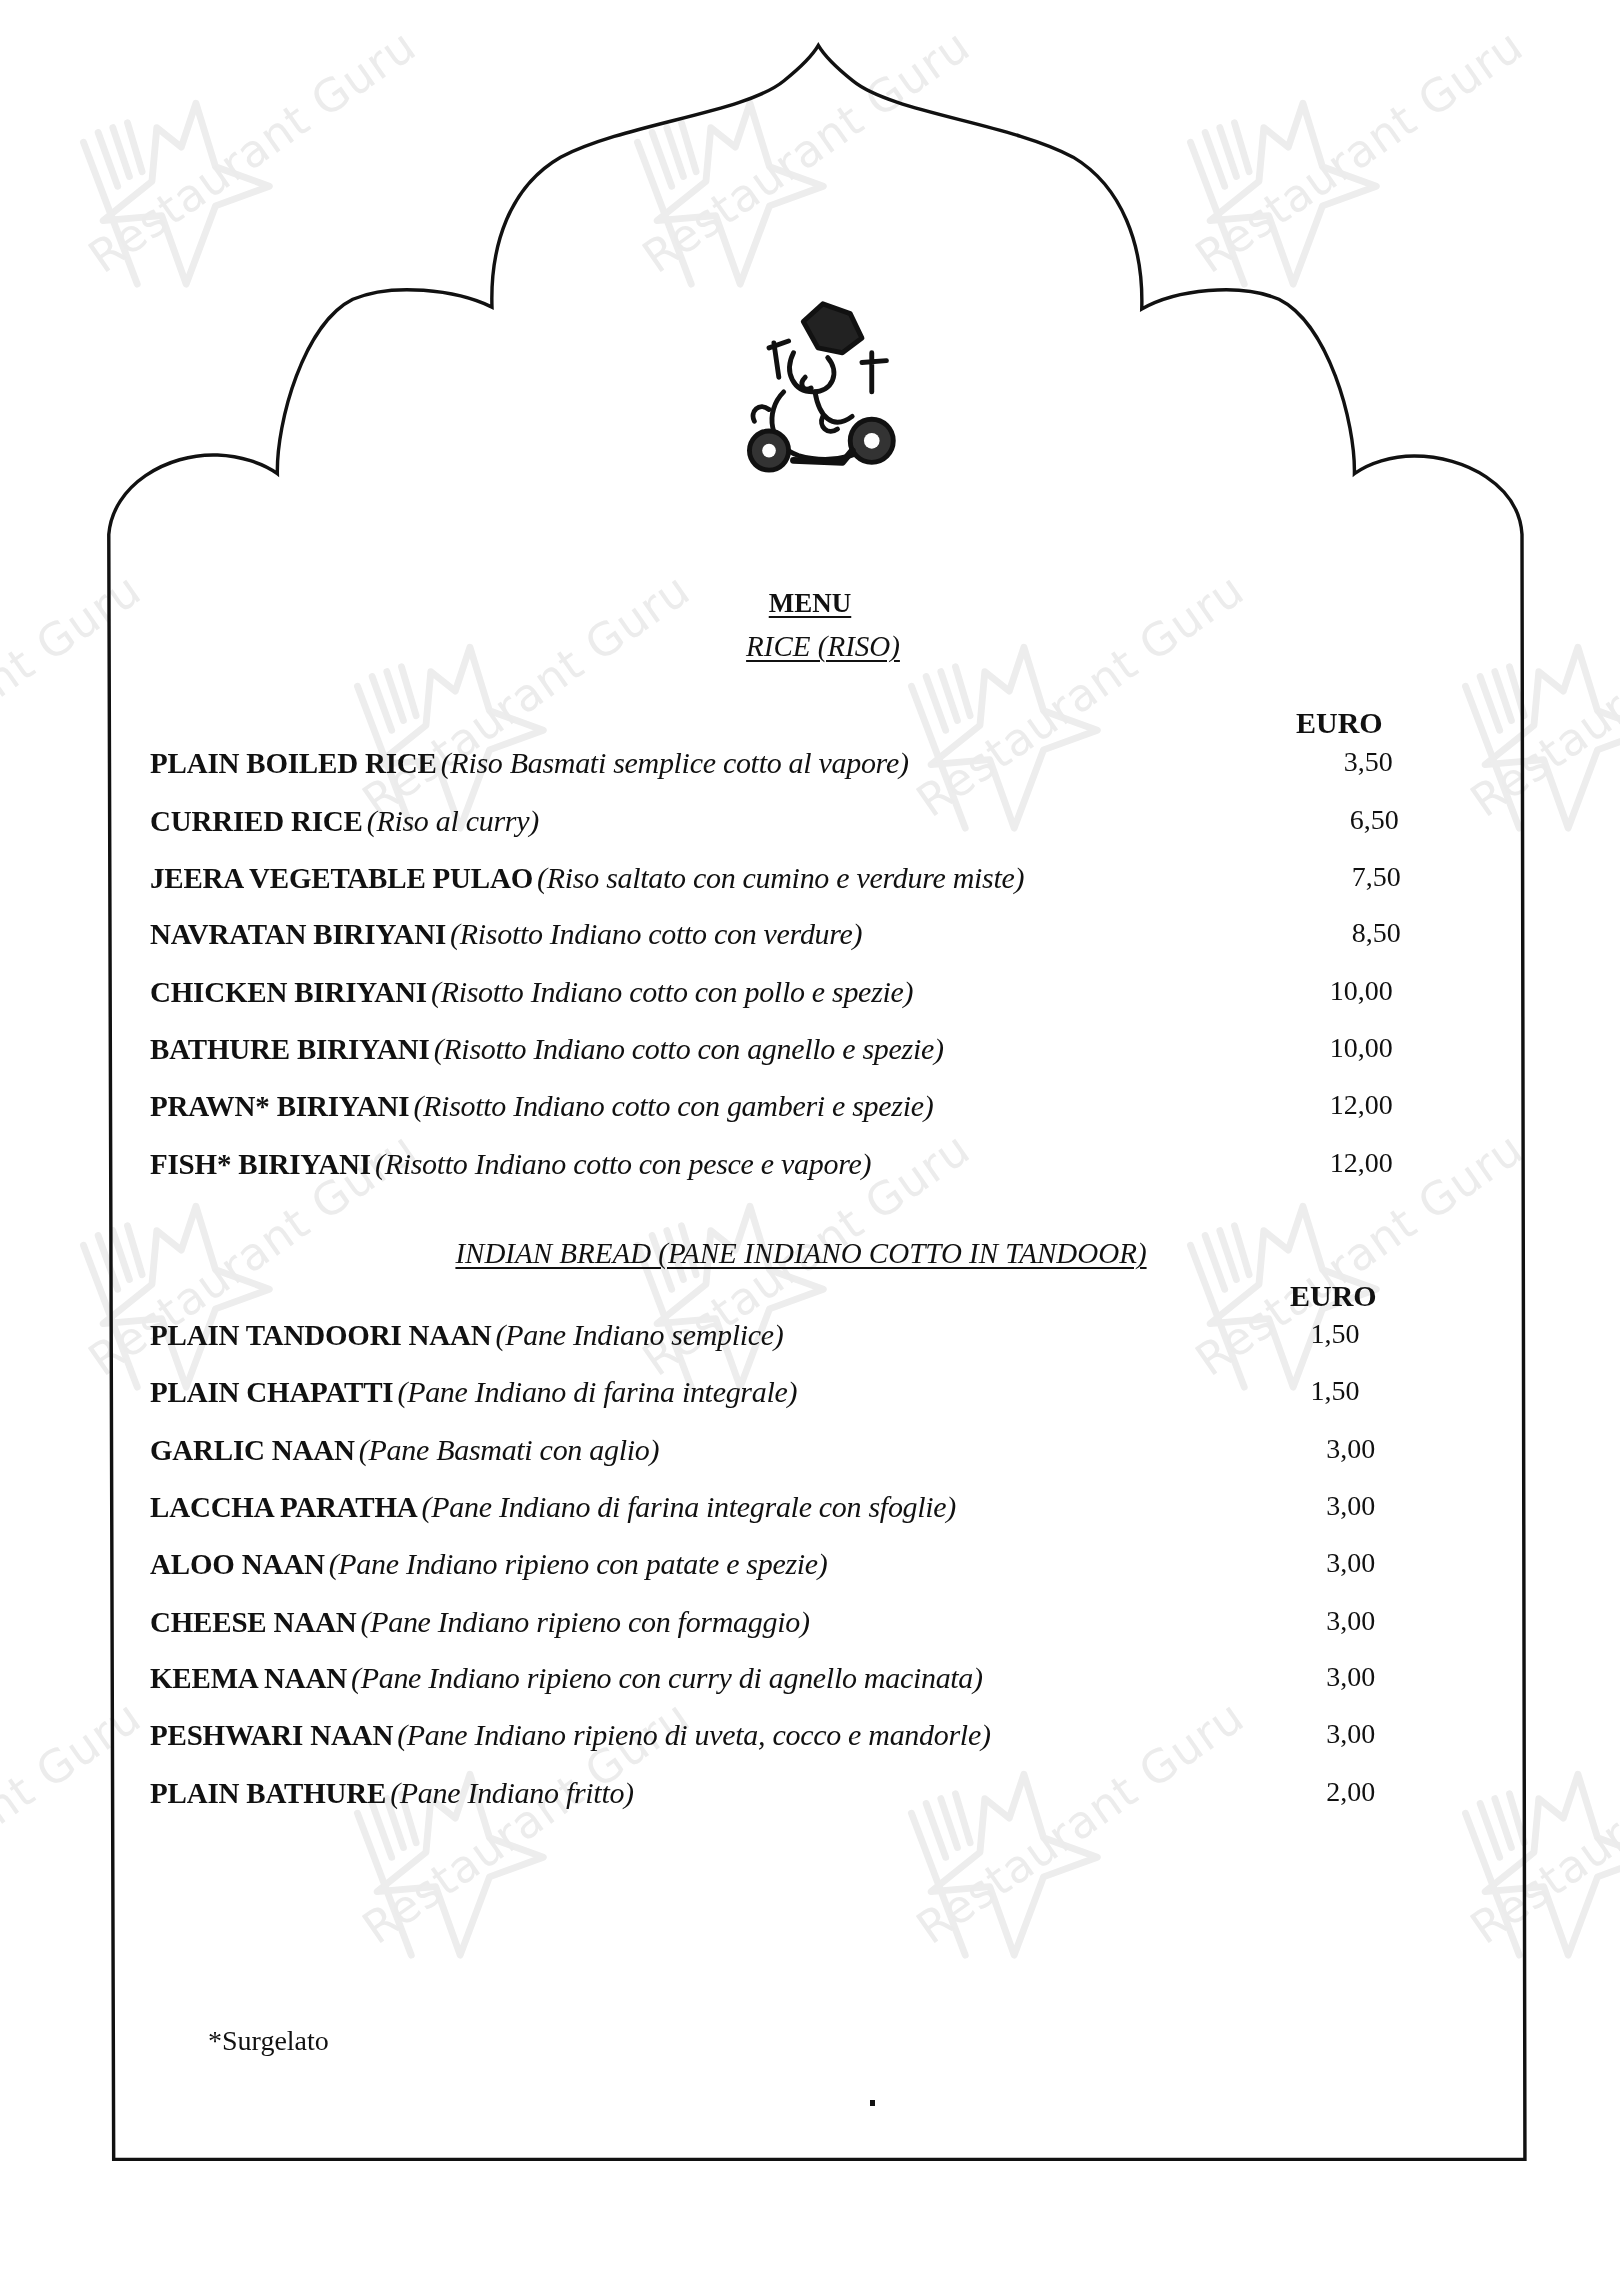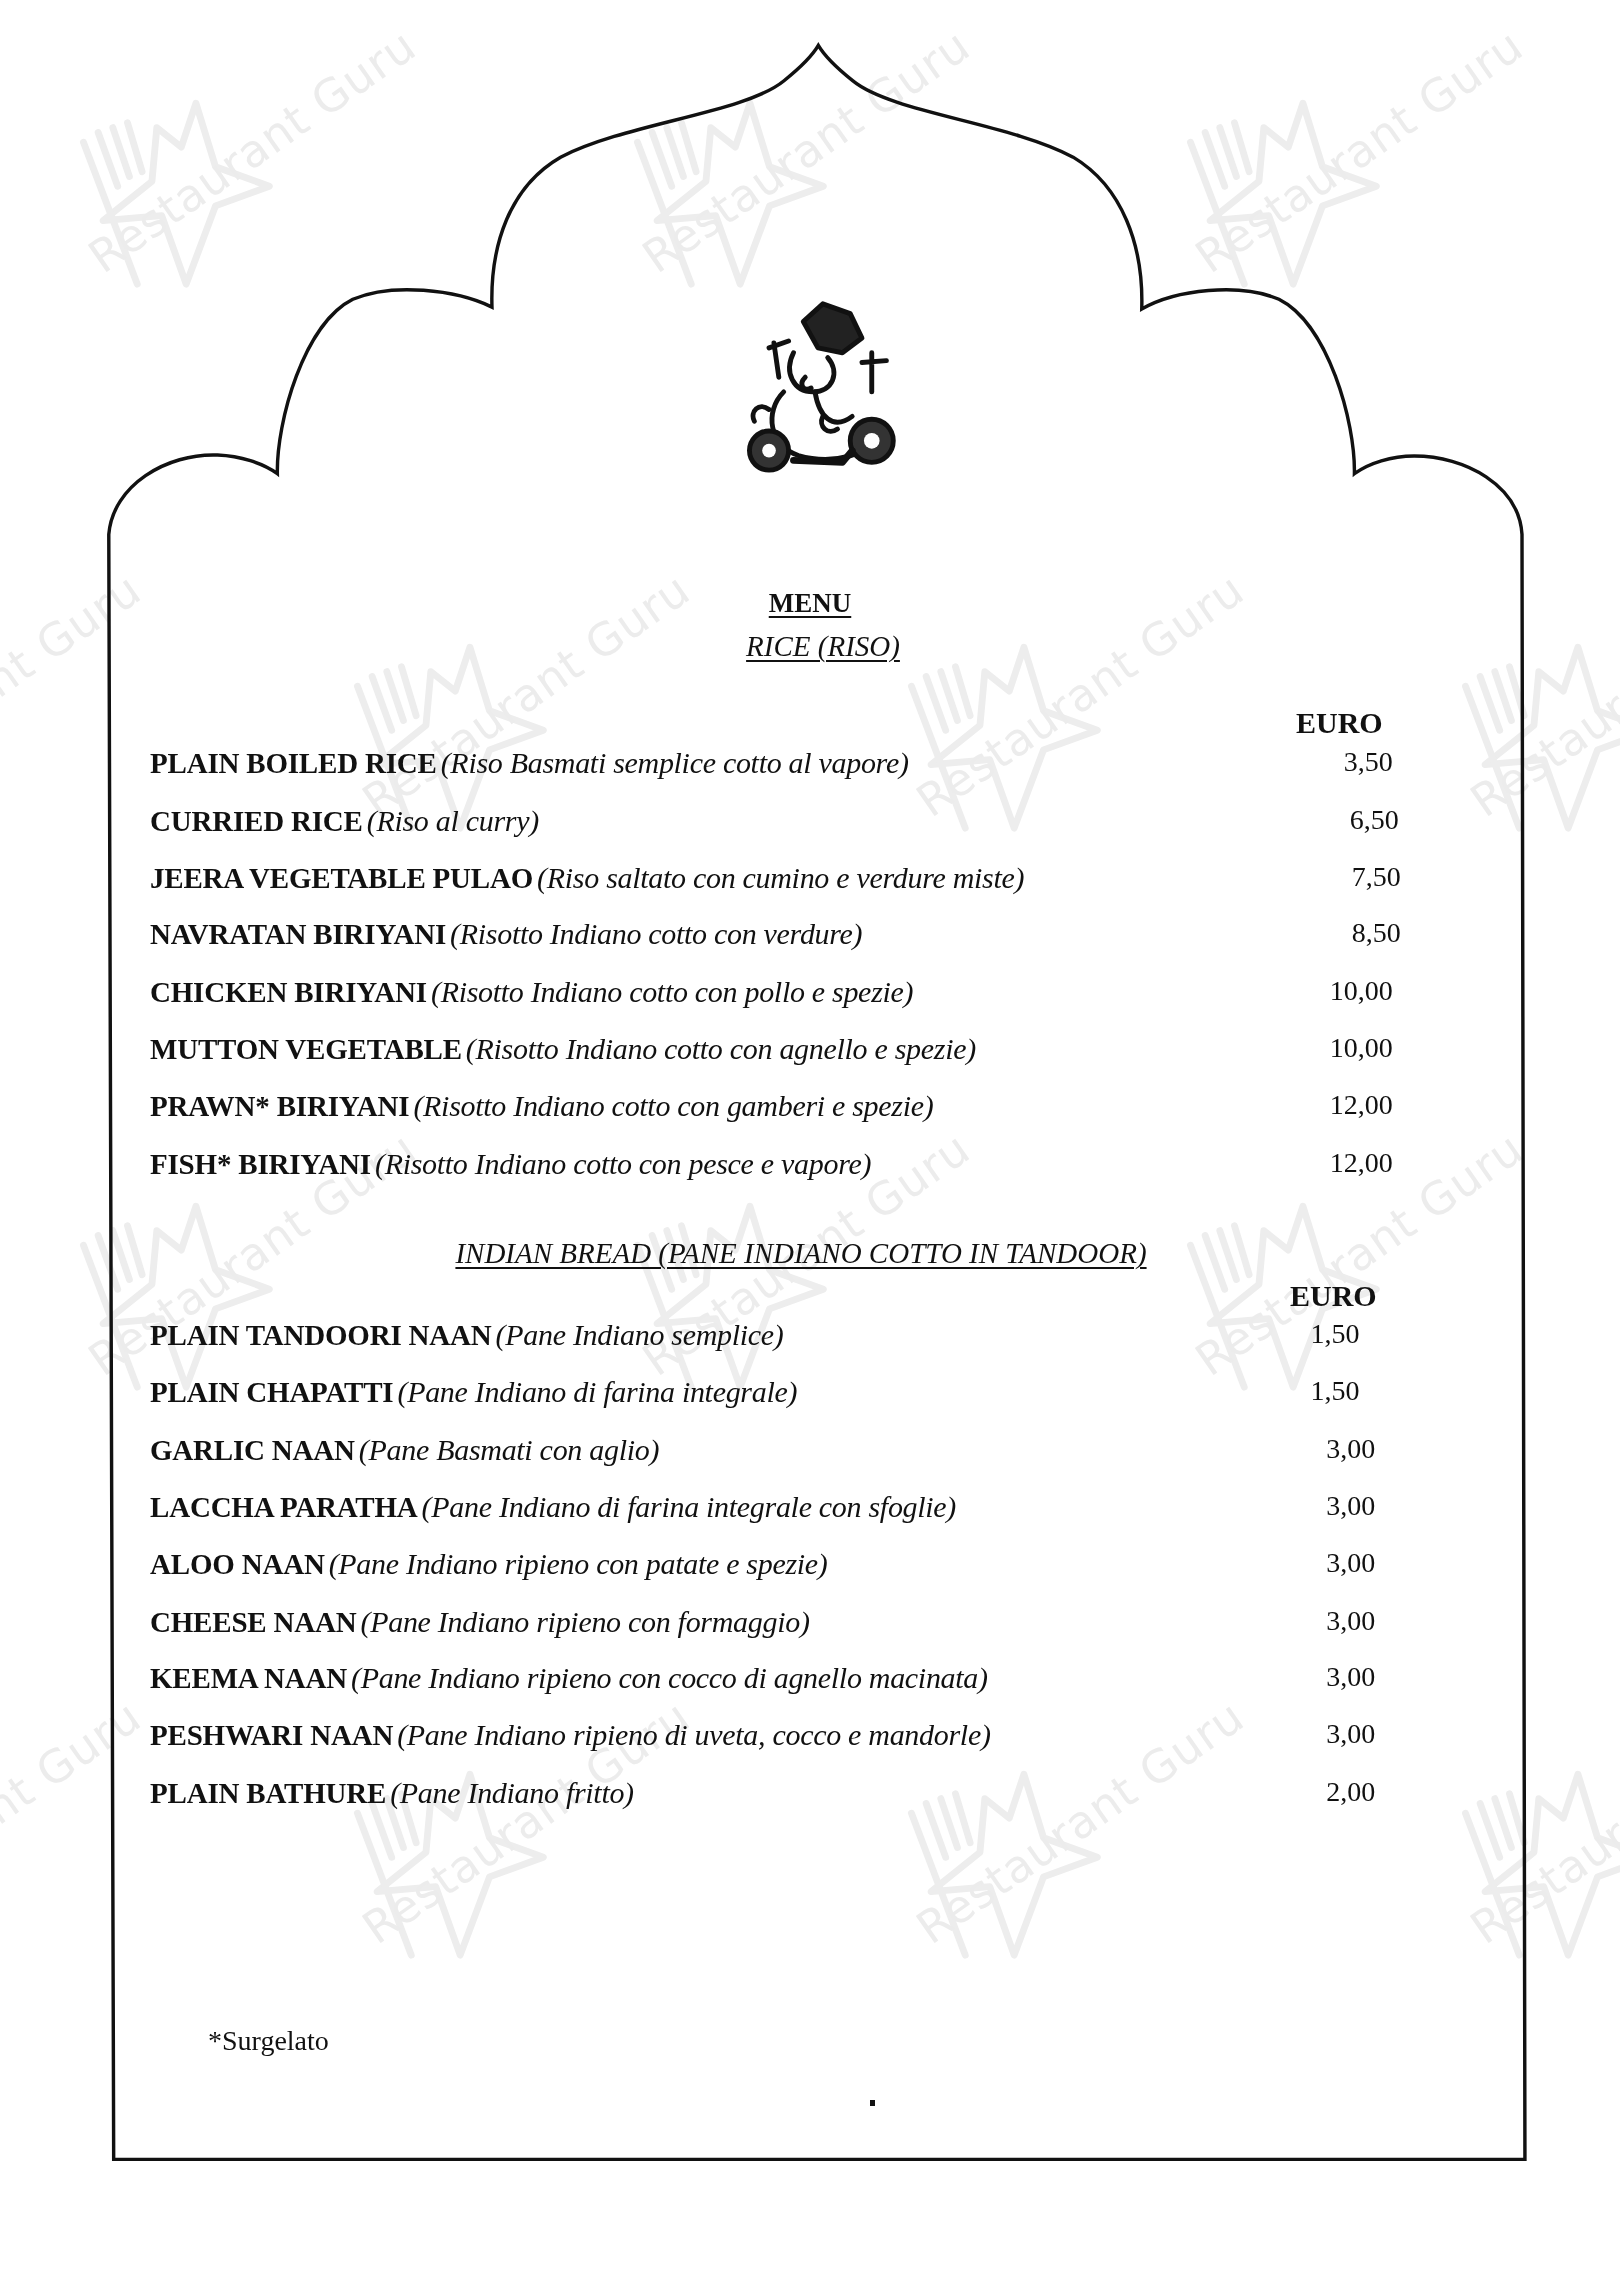--- a/index.html
+++ b/index.html
@@ -208,35 +208,35 @@
 
 <div class="title section-sub sub-rice"><span> RICE (RISO)</span></div>
 <div class="euro euro-rice">EURO</div>
 
 <div>
   <div class="row rice" style="top:746px"><span class="name">PLAIN BOILED RICE</span> <span class="desc">(Riso Basmati semplice cotto al vapore)</span><span class="price">3,50</span></div>
   <div class="row rice" style="top:804px"><span class="name">CURRIED RICE</span> <span class="desc">(Riso al curry)</span><span class="price" style="right:-13.7px">6,50</span></div>
   <div class="row rice" style="top:861px"><span class="name">JEERA VEGETABLE PULAO</span> <span class="desc">(Riso saltato con cumino e verdure miste)</span><span class="price" style="right:-15.7px">7,50</span></div>
   <div class="row rice" style="top:917px"><span class="name">NAVRATAN BIRIYANI</span> <span class="desc">(Risotto Indiano cotto con verdure)</span><span class="price" style="right:-15.7px">8,50</span></div>
   <div class="row rice" style="top:975px"><span class="name">CHICKEN BIRIYANI</span> <span class="desc">(Risotto Indiano cotto con pollo e spezie)</span><span class="price">10,00</span></div>
-  <div class="row rice" style="top:1032px"><span class="name">MUTTON VEGETABLE</span> <span class="desc">(Risotto Indiano cotto con agnello e spezie)</span><span class="price">10,00</span></div>
+  <div class="row rice" style="top:1032px"><span class="name">BATHURE BIRIYANI</span> <span class="desc">(Risotto Indiano cotto con agnello e spezie)</span><span class="price">10,00</span></div>
   <div class="row rice" style="top:1089px"><span class="name">PRAWN* BIRIYANI</span> <span class="desc">(Risotto Indiano cotto con gamberi e spezie)</span><span class="price">12,00</span></div>
   <div class="row rice" style="top:1147px"><span class="name">FISH* BIRIYANI</span> <span class="desc">(Risotto Indiano cotto con pesce e vapore)</span><span class="price">12,00</span></div>
 </div>
 
 <div class="title section-sub sub-bread" style="left:16px;width:1544px"><span>INDIAN BREAD (PANE INDIANO COTTO IN TANDOOR)</span></div>
 <div class="euro euro-bread">EURO</div>
 
 <div>
   <div class="row bread" style="top:1318px"><span class="name">PLAIN TANDOORI NAAN</span> <span class="desc">(Pane Indiano semplice)</span><span class="price" style="right:25.5px">1,50</span></div>
   <div class="row bread" style="top:1375px"><span class="name">PLAIN CHAPATTI</span> <span class="desc">(Pane Indiano di farina integrale)</span><span class="price" style="right:25.5px">1,50</span></div>
   <div class="row bread" style="top:1433px"><span class="name">GARLIC NAAN</span> <span class="desc">(Pane Basmati con aglio)</span><span class="price">3,00</span></div>
   <div class="row bread" style="top:1490px"><span class="name">LACCHA PARATHA</span> <span class="desc">(Pane Indiano di farina integrale con sfoglie)</span><span class="price">3,00</span></div>
   <div class="row bread" style="top:1547px"><span class="name">ALOO NAAN</span> <span class="desc">(Pane Indiano ripieno con patate e spezie)</span><span class="price">3,00</span></div>
   <div class="row bread" style="top:1605px"><span class="name">CHEESE NAAN</span> <span class="desc">(Pane Indiano ripieno con formaggio)</span><span class="price">3,00</span></div>
-  <div class="row bread" style="top:1661px"><span class="name">KEEMA NAAN</span> <span class="desc">(Pane Indiano ripieno con cocco di agnello macinata)</span><span class="price">3,00</span></div>
+  <div class="row bread" style="top:1661px"><span class="name">KEEMA NAAN</span> <span class="desc">(Pane Indiano ripieno con curry di agnello macinata)</span><span class="price">3,00</span></div>
   <div class="row bread" style="top:1718px"><span class="name">PESHWARI NAAN</span> <span class="desc">(Pane Indiano ripieno di uveta, cocco e mandorle)</span><span class="price">3,00</span></div>
   <div class="row bread" style="top:1776px"><span class="name">PLAIN BATHURE</span> <span class="desc">(Pane Indiano fritto)</span><span class="price">2,00</span></div>
 </div>
 
 <div class="footnote">*Surgelato</div>
 <div class="dot"></div>
 
 
 </body></html>

